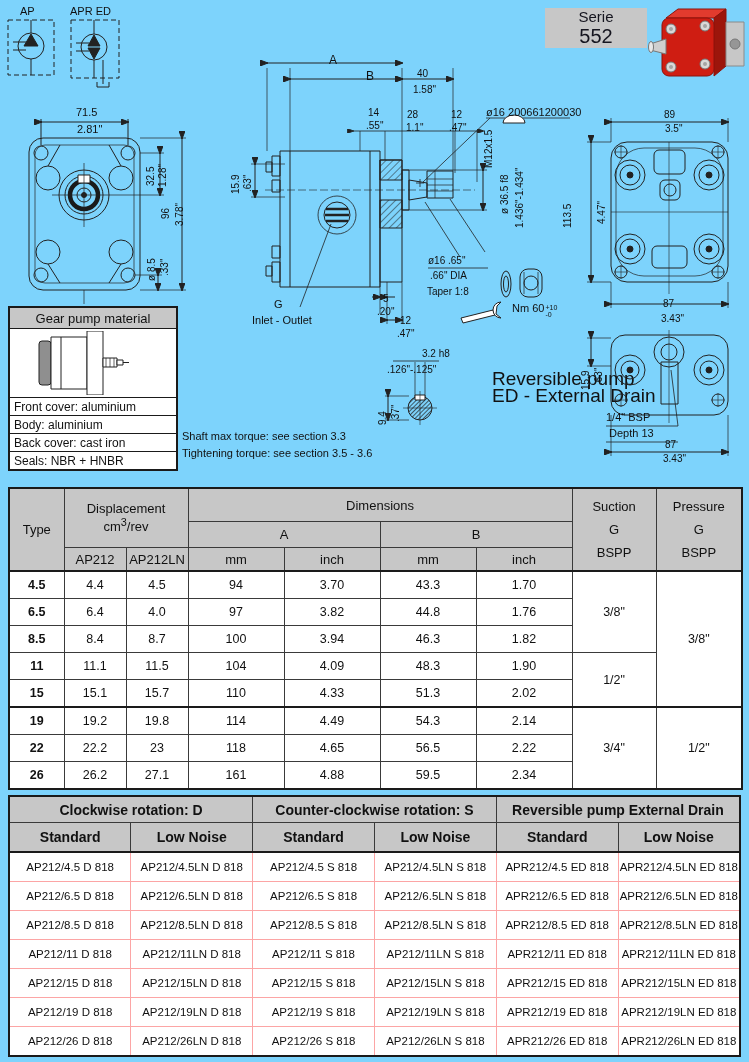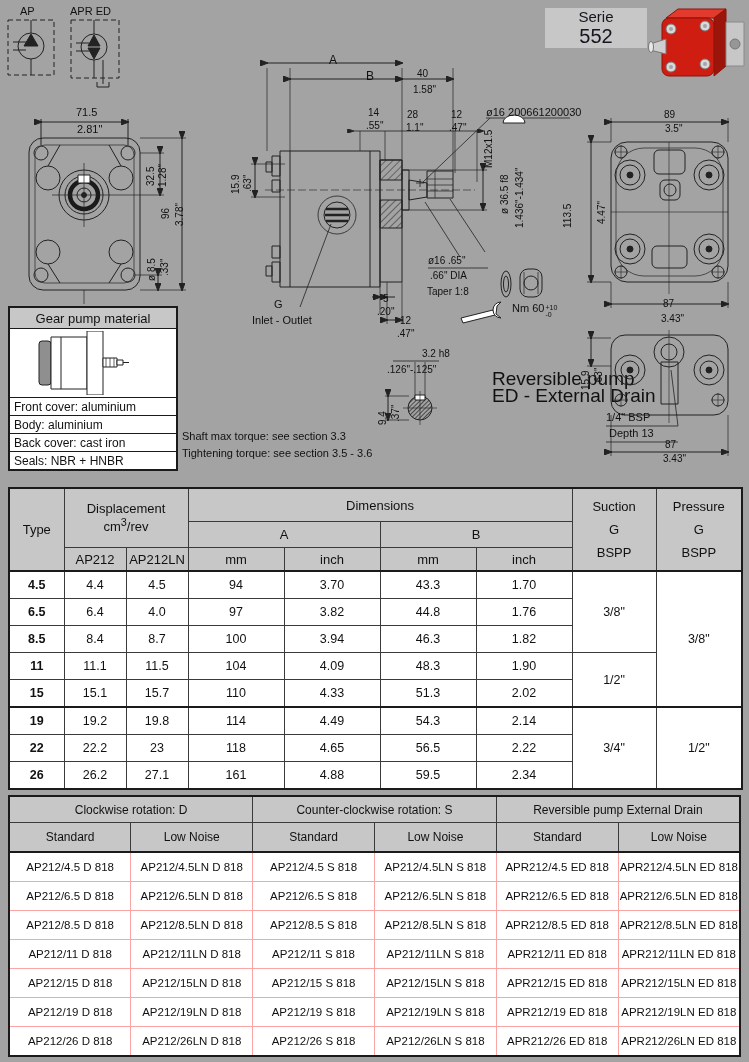--- a/index.html
+++ b/index.html
@@ -1,16 +1,16 @@
 <!DOCTYPE html>
 <html><head>
 <meta charset="utf-8">
 <style>
   html,body{margin:0;padding:0;background:#fff;}
-  .page{position:relative;width:749px;height:1062px;background:#a3a3a3;overflow:hidden;
+  .page{position:relative;width:749px;height:1062px;background:#7dd3fc;overflow:hidden;
         font-family:"Liberation Sans",sans-serif;color:#111;}
   .draw{position:absolute;inset:0;}
   .draw svg{position:absolute;}
   .lbl{position:absolute;font-size:10px;white-space:nowrap;color:#111;line-height:1;}
   .lbl.v{transform:rotate(-90deg);transform-origin:left top;}
   .lbl.ab{font-size:12px;}
   .lbl.big{font-size:19px;}
   .lbl.md{font-size:11px;}
   .stack{display:inline-flex;flex-direction:column;font-size:7px;line-height:1.05;vertical-align:2px;margin-left:1px;}
   .badge{position:absolute;left:545px;top:8px;width:102px;height:40px;background:#c7c7c7;
@@ -26,21 +26,21 @@
   .main-table{position:absolute;left:8px;top:487px;width:733px;font-size:12.5px;text-align:center;border:2px solid #1a1a1a;}
   .main-table th{background:#c7c7c7;font-weight:normal;border:1px solid #3a3a3a;font-size:13px;}
   .main-table td{border:1px solid #3a3a3a;height:24px;}
   .main-table thead tr:nth-child(1) th{height:30px;}
   .main-table thead tr:nth-child(2) th{height:23px;}
   .main-table thead tr:nth-child(3) th{height:20px;}
   .main-table thead{border-bottom:2px solid #1a1a1a;}
   .main-table .type-col{font-weight:bold;}
   .main-table tr.thick td{border-top:2px solid #1a1a1a;}
   .model-table{position:absolute;left:8px;top:795px;width:733px;font-size:11.5px;text-align:center;border:2px solid #1a1a1a;}
-  .model-table th{background:#c7c7c7;font-weight:normal;border:1px solid #3a3a3a;font-size:12px;}
+  .model-table th{background:#c7c7c7;font-weight:bold;border:1px solid #3a3a3a;font-size:14px;}
   .model-table thead tr:nth-child(1) th{height:23px;}
   .model-table thead tr:nth-child(2) th{height:26px;}
   .model-table thead{border-bottom:2px solid #1a1a1a;}
   .model-table td{border:1px solid #fca5a5;height:26px;}
   line,path,rect,circle,ellipse,polygon,polyline{vector-effect:non-scaling-stroke;}
 </style>
 </head>
 <body>
 
 <div class="page">

